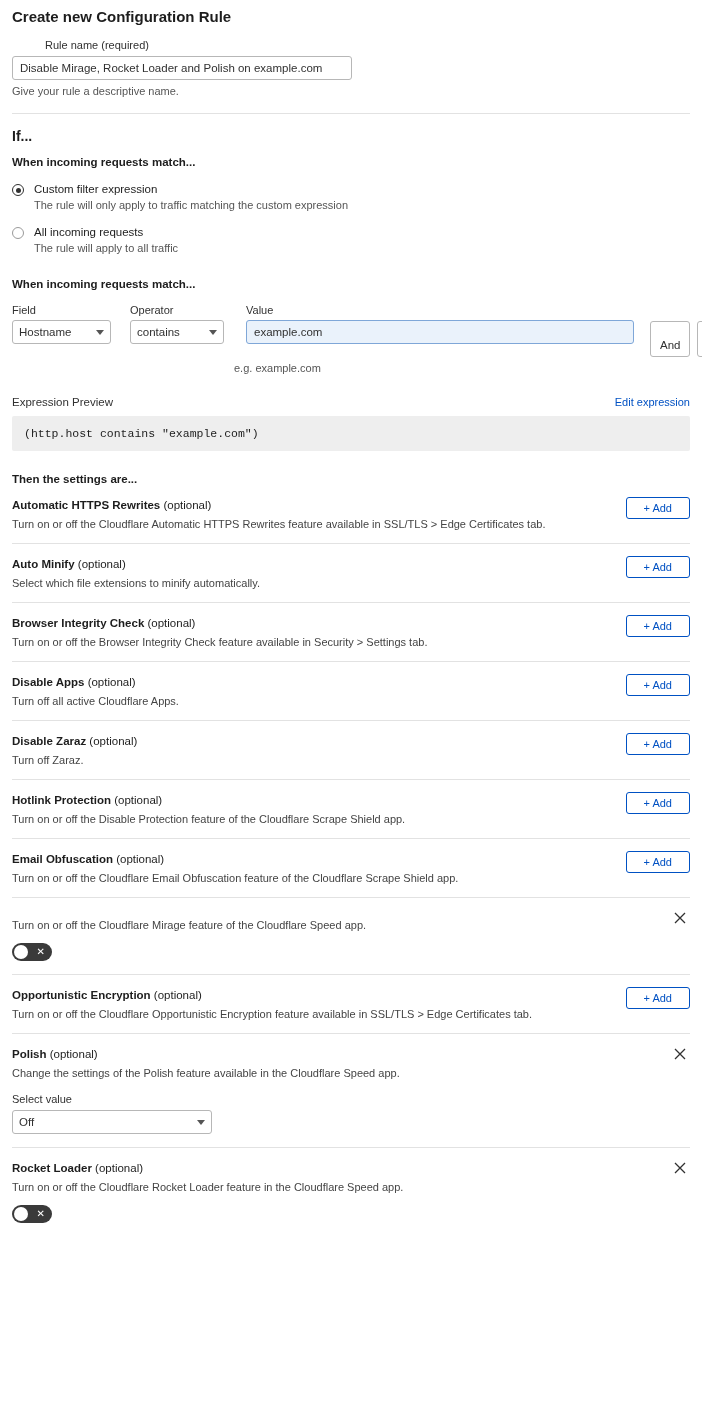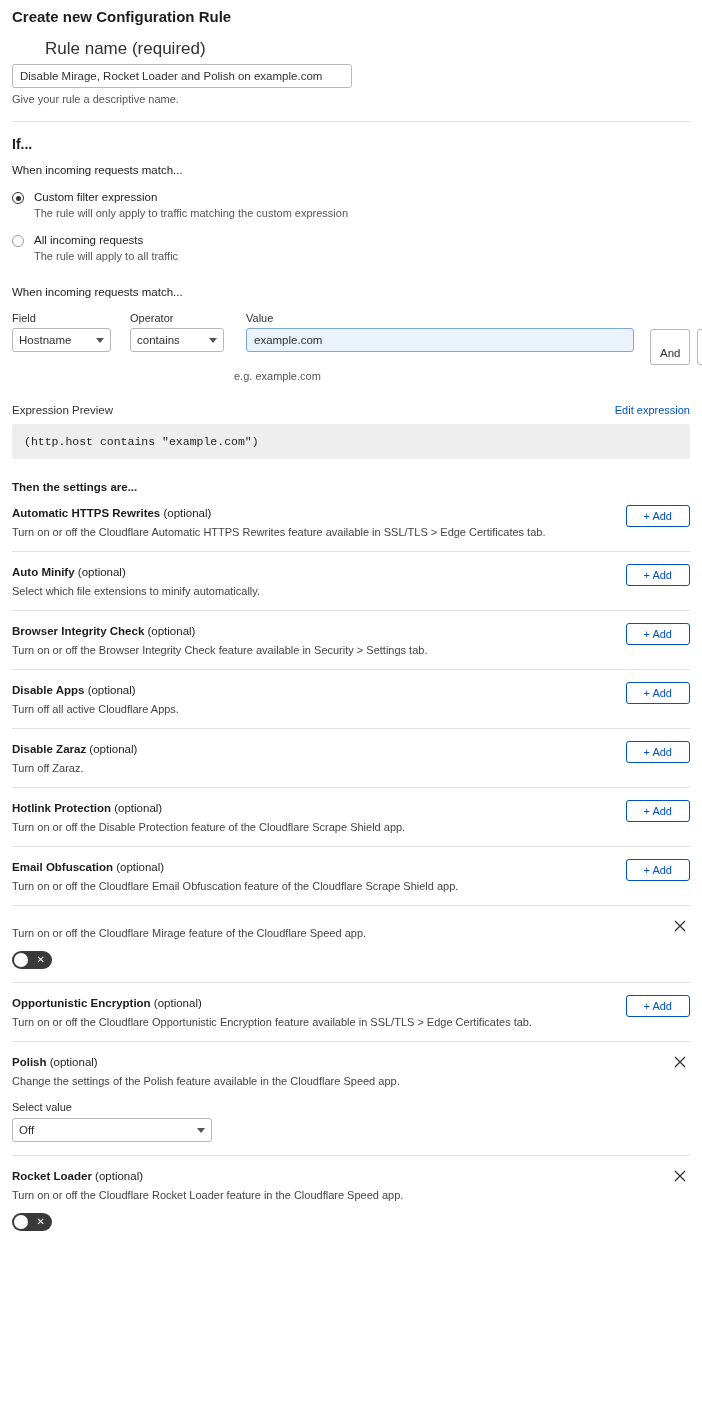--- a/index.html
+++ b/index.html
@@ -20,21 +20,21 @@
     width: 702px;
     padding: 0 12px;
   }
   .page-title {
     font-size: 15px;
     font-weight: bold;
     color: #1d1d1d;
     margin: 8px 0 14px 0;
   }
   .field-label {
-    font-size: 17px;
+    font-size: 11px;
     color: #313131;
     margin-bottom: 5px;
     padding-left: 33px;
   }
   .text-input {
     width: 340px;
     height: 24px;
     border: 1px solid #b7b7b7;
     border-radius: 3px;
     padding: 0 7px;
@@ -56,21 +56,21 @@
     height: 0;
   }
   .section-if {
     font-size: 14px;
     font-weight: bold;
     color: #1d1d1d;
     margin: 14px 0 12px 0;
   }
   .subhead {
     font-size: 11.5px;
-    font-weight: normal;
+    font-weight: bold;
     color: #1d1d1d;
     margin-bottom: 14px;
   }
   .radio-row {
     display: flex;
     align-items: flex-start;
     margin-bottom: 14px;
   }
   .radio {
     width: 12px;

